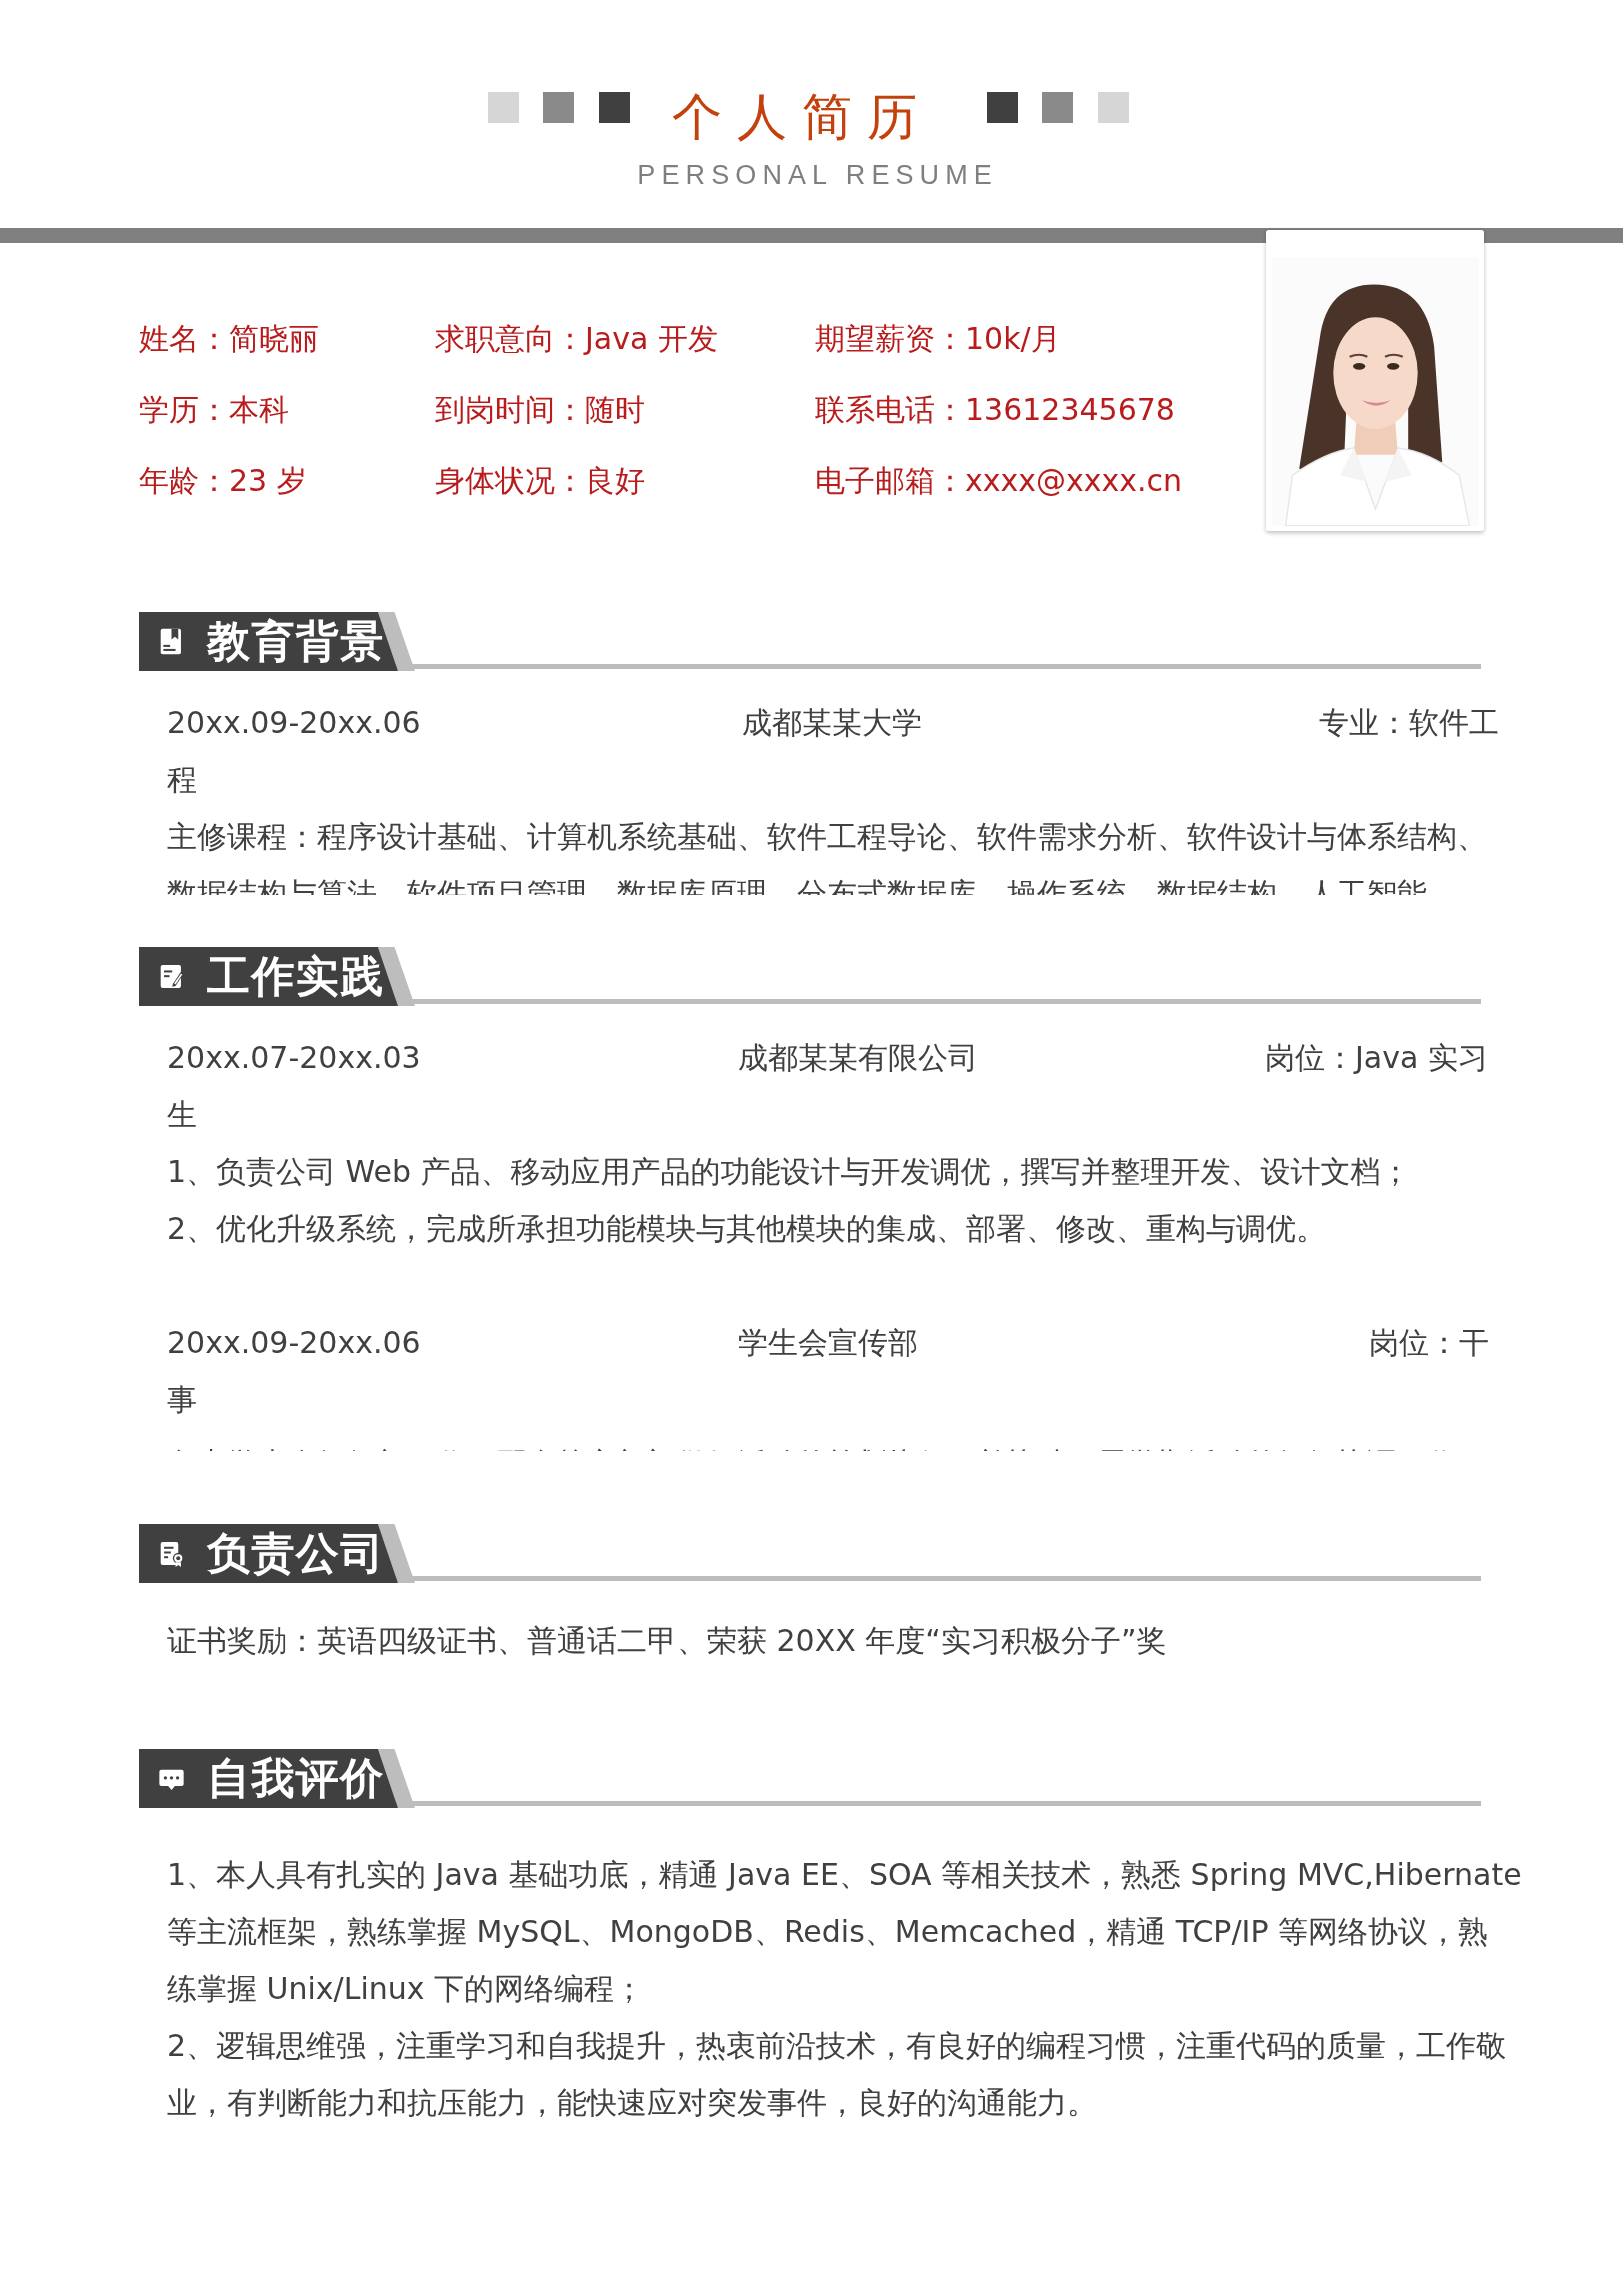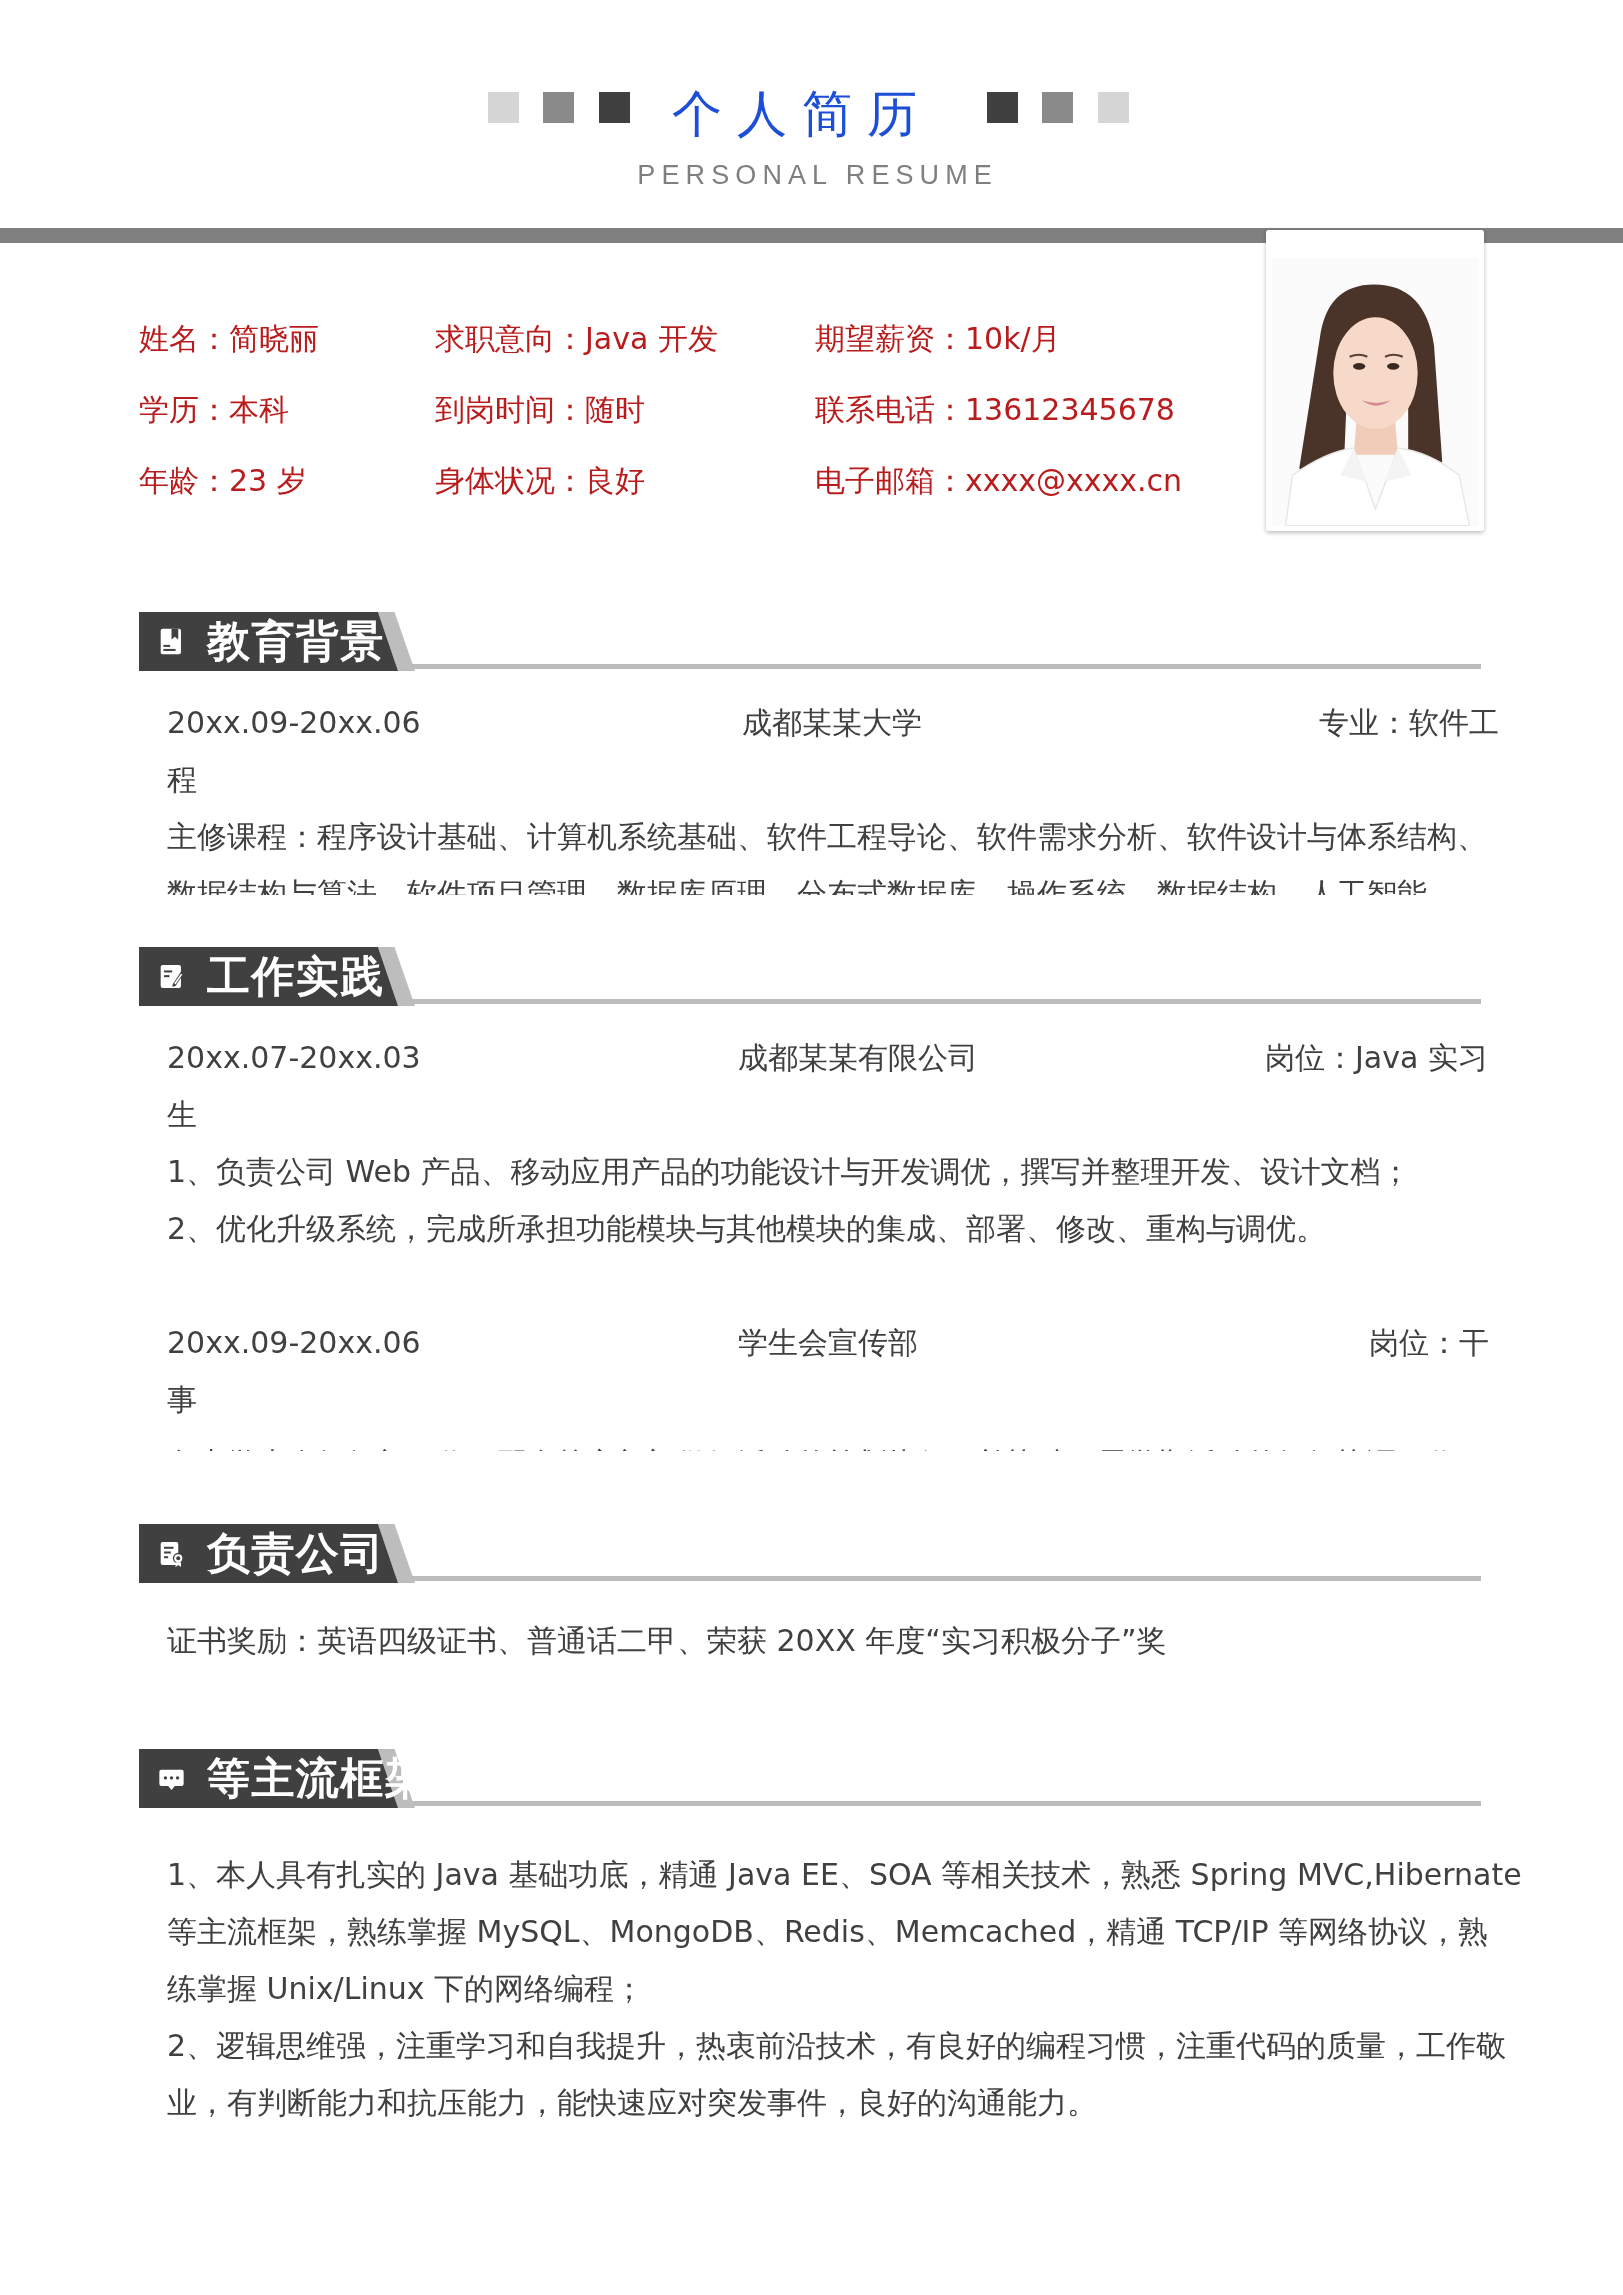--- a/index.html
+++ b/index.html
@@ -6,23 +6,23 @@
   body {
     width: 1623px; height: 2295px; position: relative; overflow: hidden;
     font-family: "DejaVu Sans", "Liberation Sans", sans-serif;
     color: #404040;
   }
 
   
   .title-row { position: absolute; left: 0; width: 1623px; top: 68px; height: 82px; }
   .sq { position: absolute; top: 24px; width: 31px; height: 31px; }
   .title-text {
-    position: absolute; left: 672px; top: 9px; width: 286px; height: 75px;
+    position: absolute; left: 672px; top: 15px; width: 286px; height: 75px;
     font-size: 50px; line-height: 75px; letter-spacing: 15px; white-space: nowrap;
-    color: #1d4ed8; font-weight: normal;
+    color: #c2410c; font-weight: normal; font-family: Liberation Mono, monospace;
   }
   .subtitle {
     position: absolute; left: 0; width: 1623px; top: 158px; text-align: center;
     font-family: Liberation Sans, sans-serif;
     font-size: 27px; line-height: 34px; letter-spacing: 6.1px; color: #7f7f7f;
     padding-left: 12.3px; box-sizing: border-box;
   }
 
   .top-bar { position: absolute; left: 0; top: 228px; width: 1623px; height: 15px; background: #808080; }
 
@@ -203,21 +203,21 @@
   <div class="sec-line"></div>
   <div class="sec-slant"></div>
   <div class="sec-block"></div>
   <svg class="sec-icon" viewBox="0 0 40 42">
     <rect x="2" y="8" width="36" height="24" rx="3" fill="#ffffff"></rect>
     <path d="M15 32 L20 38 L25 32 Z" fill="#ffffff"></path>
     <circle cx="11" cy="20" r="2.5" fill="#404040"></circle>
     <circle cx="20" cy="20" r="2.5" fill="#404040"></circle>
     <circle cx="29" cy="20" r="2.5" fill="#404040"></circle>
   </svg>
-  <div class="sec-title">等主流框架</div>
+  <div class="sec-title">自我评价</div>
 </div>
 
 <div class="body-text" style="top:1846px">
   <div class="line">1、本人具有扎实的 Java 基础功底，精通 Java EE、SOA 等相关技术，熟悉 Spring MVC,Hibernate</div>
   <div class="line">等主流框架，熟练掌握 MySQL、MongoDB、Redis、Memcached，精通 TCP/IP 等网络协议，熟</div>
   <div class="line">练掌握 Unix/Linux 下的网络编程；</div>
   <div class="line">2、逻辑思维强，注重学习和自我提升，热衷前沿技术，有良好的编程习惯，注重代码的质量，工作敬</div>
   <div class="line">业，有判断能力和抗压能力，能快速应对突发事件，良好的沟通能力。</div>
 </div>
 

